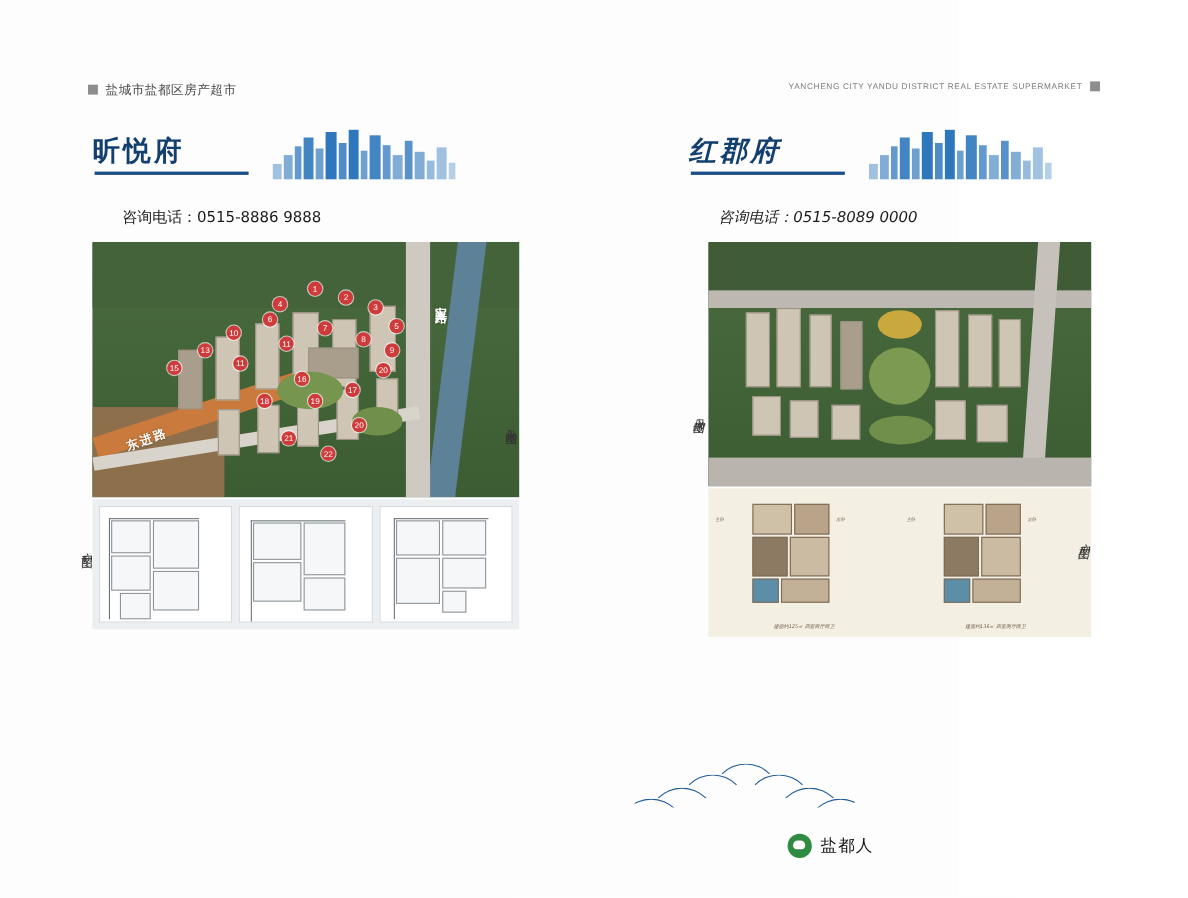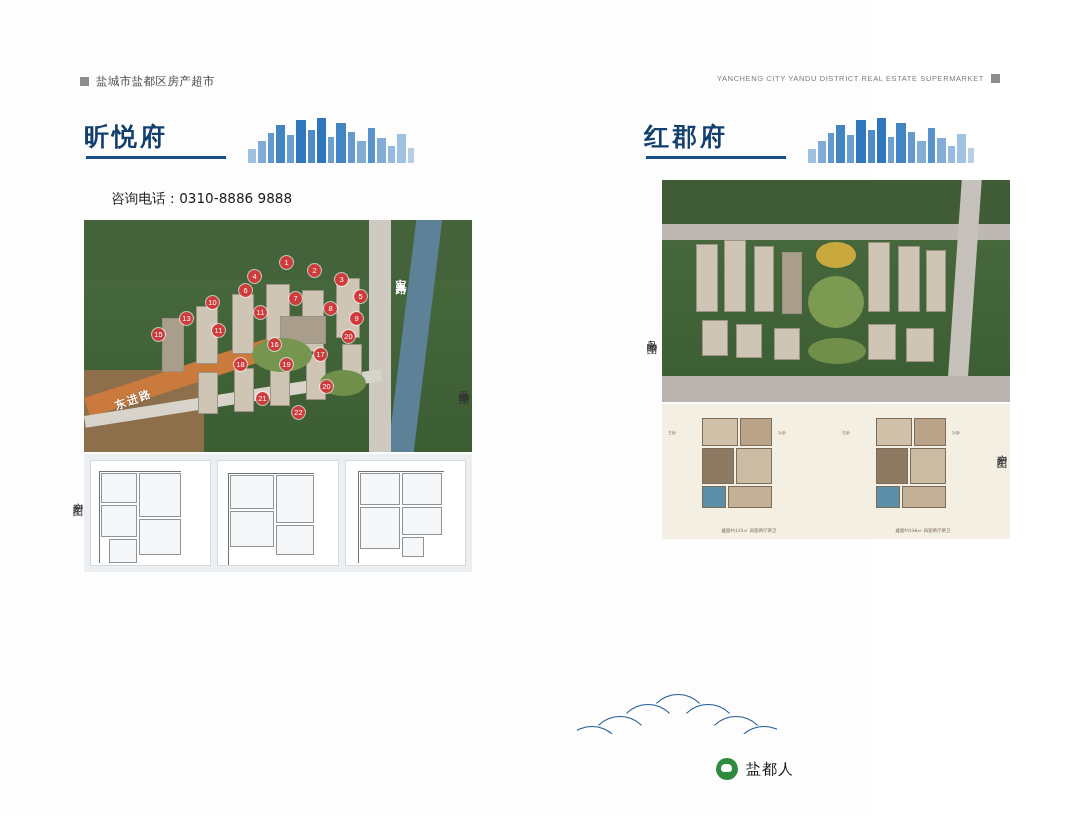--- a/index.html
+++ b/index.html
@@ -62,21 +62,21 @@
     font-family: "Liberation Sans", sans-serif;
   }
 
   
   .col {
     position: absolute;
     top: 118px;
     width: 412px;
   }
   .col-left { left: 84px; }
-  .col-right { left: 644px; }
+  .col-right { left: 626px; font-style: italic; }
 
   .title-row {
     position: relative;
     height: 62px;
   }
   .proj-title {
     position: absolute;
     left: 0;
     top: 2px;
     font-size: 25px;
@@ -328,21 +328,21 @@
         <span class="bar" style="left:100px;width:7px;  height:31px; opacity:.75"></span>
         <span class="bar" style="left:109px;width:9px;  height:22px; opacity:.6"></span>
         <span class="bar" style="left:120px;width:7px;  height:35px; opacity:.8"></span>
         <span class="bar" style="left:129px;width:9px;  height:25px; opacity:.6"></span>
         <span class="bar" style="left:140px;width:7px;  height:17px; opacity:.5"></span>
         <span class="bar" style="left:149px;width:9px;  height:29px; opacity:.45"></span>
         <span class="bar" style="left:160px;width:6px;  height:15px; opacity:.35"></span>
       </div>
     </div>
 
-    <p class="phone"><span>咨询电话：</span><span>0310-8886 9888</span></p>
+    <p class="phone"><span>咨询电话：</span><span>0515-8886 9888</span></p>
 
     <div class="img-wrap">
       <div class="aerial" style="width:388px;height:232px;">
         <div class="field" style="left:0;top:0;width:388px;height:60px;background:#44633a;"></div>
         <div class="field" style="left:0;top:150px;width:120px;height:82px;background:#8d6f4c;"></div>
         <div class="road" style="left:0;top:178px;width:200px;height:20px;transform:rotate(-18deg);transform-origin:left top;background:#c97a3c;"></div>
         <div class="river" style="left:318px;top:0;width:26px;height:232px;transform:skewX(-7deg);"></div>
         <div class="road" style="left:285px;top:0;width:22px;height:232px;background:#cfcac1;"></div>
         <div class="road" style="left:0;top:196px;width:300px;height:12px;transform:rotate(-9deg);transform-origin:left top;"></div>
 
@@ -442,20 +442,21 @@
         <span class="bar" style="left:100px;width:7px;  height:31px; opacity:.75"></span>
         <span class="bar" style="left:109px;width:9px;  height:22px; opacity:.6"></span>
         <span class="bar" style="left:120px;width:7px;  height:35px; opacity:.8"></span>
         <span class="bar" style="left:129px;width:9px;  height:25px; opacity:.6"></span>
         <span class="bar" style="left:140px;width:7px;  height:17px; opacity:.5"></span>
         <span class="bar" style="left:149px;width:9px;  height:29px; opacity:.45"></span>
         <span class="bar" style="left:160px;width:6px;  height:15px; opacity:.35"></span>
       </div>
     </div>
 
+    <p class="phone"><span>咨询电话：</span><span>0515-8089 0000</span></p>
 
     <div class="img-wrap">
       <div class="aerial" style="width:348px;height:222px;margin-left:18px;">
         <div class="field" style="left:0;top:0;width:348px;height:44px;background:#405c36;"></div>
         <div class="road" style="left:0;top:44px;width:348px;height:16px;background:#bdb9b2;"></div>
         <div class="road" style="left:292px;top:0;width:20px;height:222px;background:#c6c2bb;transform:skewX(-4deg);"></div>
         <div class="road" style="left:0;top:196px;width:348px;height:26px;background:#b9b5ae;"></div>
 
         <div class="bldg" style="left:34px;top:64px;width:20px;height:66px;"></div>
         <div class="bldg" style="left:62px;top:60px;width:20px;height:70px;"></div>

